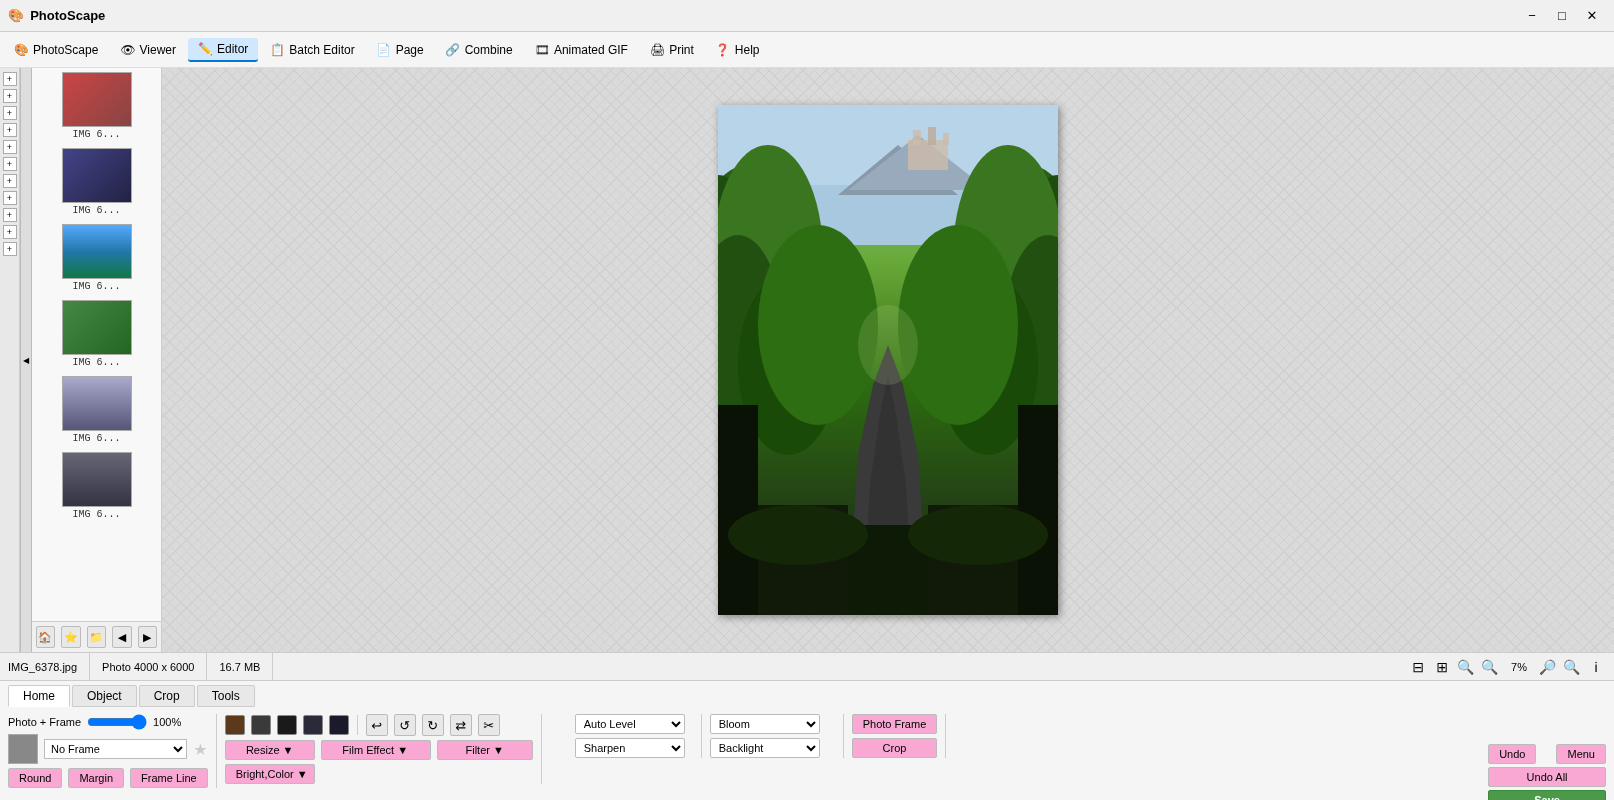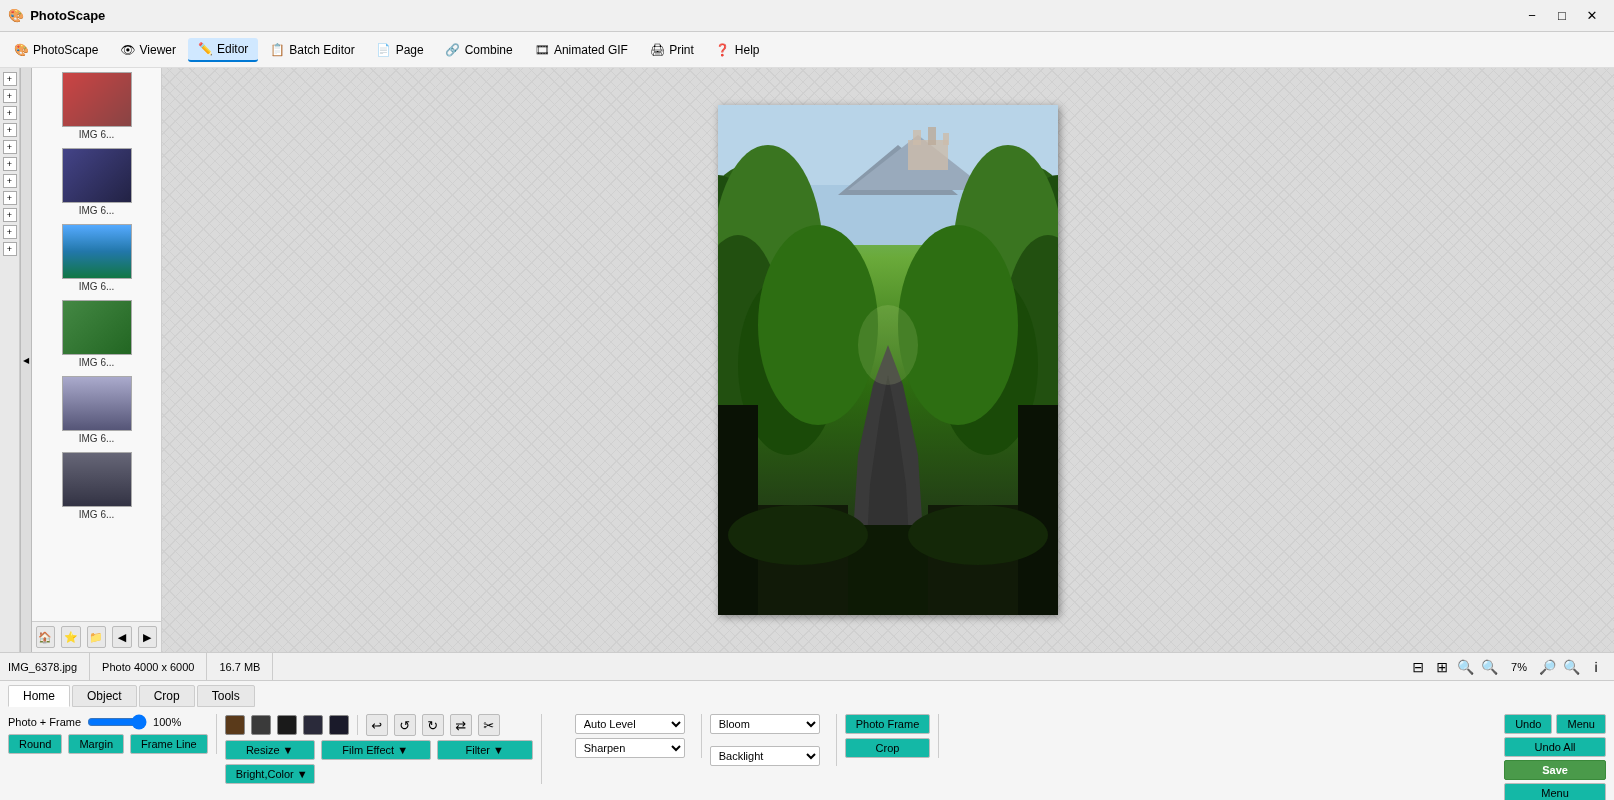--- a/index.html
+++ b/index.html
@@ -29,21 +29,21 @@
     }
     .menu-item.active { background: #d0e8ff; border-bottom: 2px solid #0078d4; }
 
     
     .sidebar {
       width: 130px; background: #f8f8f8; border-right: 1px solid #ccc;
       display: flex; flex-direction: column; overflow: hidden;
     }
 
     .thumbnails-area {
-      flex: 1; overflow-y: auto; padding: 4px;
+      flex: 1; overflow-y: auto; padding: 4px; font-family: Liberation Mono, monospace;
     }
     .thumb-item {
       display: flex; flex-direction: column; align-items: center; margin-bottom: 8px; cursor: pointer;
     }
     .thumb-img {
       width: 70px; height: 55px; background: #ccc; border: 1px solid #aaa; object-fit: cover;
       display: flex; align-items: center; justify-content: center; overflow: hidden;
     }
     .thumb-label { font-size: 10px; color: #333; margin-top: 2px; }
 
@@ -94,21 +94,21 @@
       display: flex; gap: 2px; margin-bottom: 4px;
     }
     .toolbar-tab {
       padding: 3px 14px; border: 1px solid #ccc; background: #e8e8e8;
       cursor: pointer; font-size: 12px; border-radius: 2px 2px 0 0;
     }
     .toolbar-tab.active { background: white; border-bottom-color: white; }
     .toolbar-row { display: flex; align-items: center; gap: 6px; }
 
     .tool-btn {
-      padding: 3px 10px; border: 1px solid #bbb; background: #14b8a6;
+      padding: 3px 10px; border: 1px solid #bbb; background: #f9a8d4;
       cursor: pointer; font-size: 11px; border-radius: 2px; white-space: nowrap;
     }
 
     .tool-select {
       padding: 2px 4px; border: 1px solid #bbb; background: white;
       font-size: 11px; cursor: pointer; border-radius: 2px;
     }
 
     .color-swatch {
       width: 20px; height: 20px; border: 1px solid #888;
@@ -373,20 +373,27 @@
       <div class="toolbar-tab">Tools</div>
     </div>
 
     <div style="display:flex; gap:8px; align-items:flex-start;">
 
       <div style="display:flex; flex-direction:column; gap:4px; border-right:1px solid #ccc; padding-right:8px;">
         <div class="photo-plus-frame toolbar-row">
           <span style="font-size:11px;">Photo + Frame</span>
           <input type="range" class="slider" min="0" max="100" value="100" style="">
           <span style="font-size:11px; min-width:30px;">100%</span>
+        </div>
+        <div class="toolbar-row">
+          <div class="frame-preview"></div>
+          <select class="frame-select">
+            <option>No Frame</option>
+          </select>
+          <button class="star-btn">★</button>
         </div>
         <div class="toolbar-row">
           <button class="tool-btn">Round</button>
           <button class="tool-btn">Margin</button>
           <button class="tool-btn">Frame Line</button>
         </div>
       </div>
 
       <div style="display:flex; flex-direction:column; gap:4px; border-right:1px solid #ccc; padding-right:8px;">
         <div class="toolbar-row">
@@ -418,40 +425,40 @@
             <option>Auto Level</option>
           </select>
         </div>
         <div class="toolbar-row">
           <select class="tool-select" style="width:110px;">
             <option>Sharpen</option>
           </select>
         </div>
       </div>
 
-      <div style="display:flex; flex-direction:column; gap:12px; border-right:1px solid #ccc; padding-right:16px;">
+      <div style="display:flex; flex-direction:column; gap:4px; border-right:1px solid #ccc; padding-right:23px;">
         <div class="toolbar-row">
           <select class="tool-select" style="width:110px;">
             <option>Bloom</option>
           </select>
         </div>
         <div class="toolbar-row">
           <select class="tool-select" style="width:110px;">
             <option>Backlight</option>
           </select>
         </div>
       </div>
 
       <div style="display:flex; flex-direction:column; gap:4px; border-right:1px solid #ccc; padding-right:8px;">
         <button class="tool-btn">Photo Frame</button>
         <button class="tool-btn">Crop</button>
       </div>
 
       <div style="display:flex; flex-direction:column; gap:3px; margin-left:auto;">
-        <div style="display:flex; gap:4px;">
+        <div style="display:flex; gap:20px;margin-top:30px;">
           <button class="tool-btn">Undo</button>
           <button class="tool-btn">Menu</button>
         </div>
         <button class="tool-btn">Undo All</button>
         <button class="tool-btn" style="background:#4a9a4a; color:white; border-color:#3a8a3a; font-weight:bold;">Save</button>
         <button class="tool-btn">Menu</button>
       </div>
 
     </div>
   </div>

